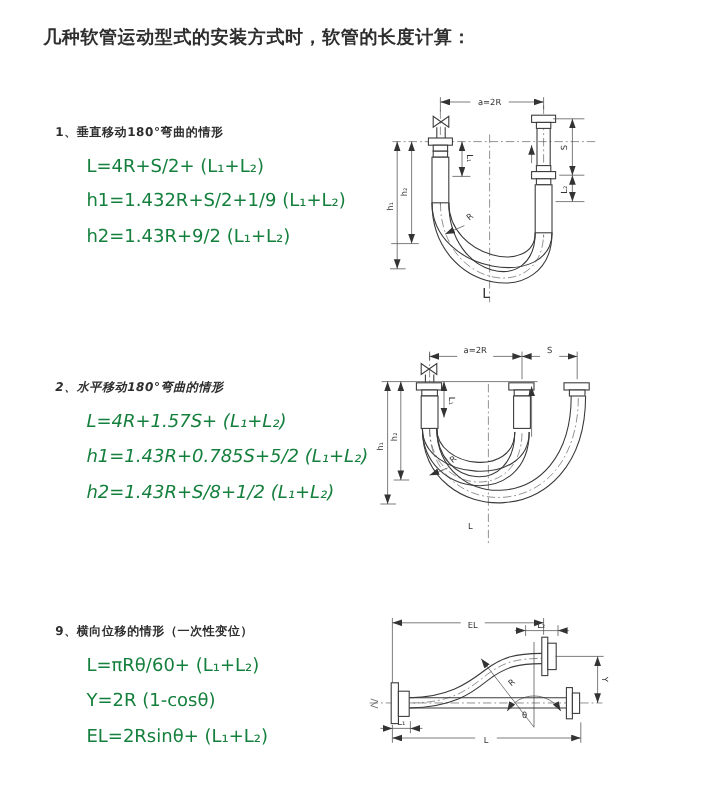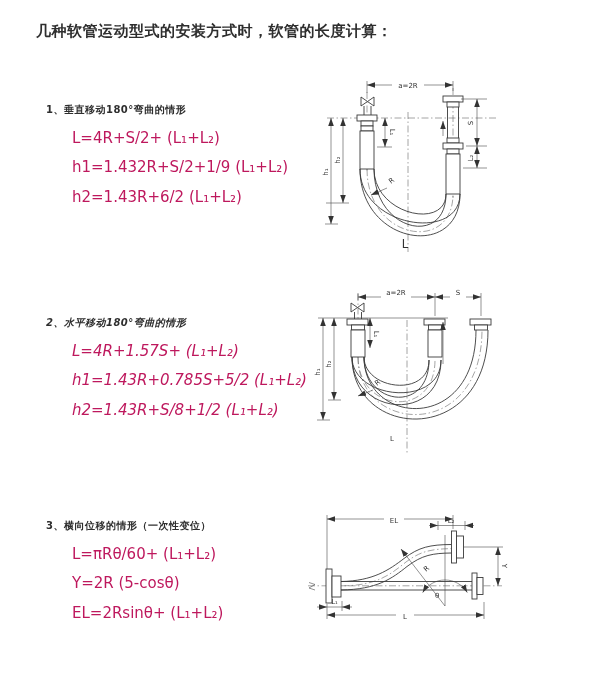--- a/index.html
+++ b/index.html
@@ -3,21 +3,21 @@
 <meta charset="utf-8">
 <style>
   html,body{margin:0;padding:0;}
   .page{position:relative;width:524px;height:675px;background:#ffffff;overflow:hidden;
         font-family:"DejaVu Sans","Liberation Sans",sans-serif;color:#2e2e2e;}
   .title{position:absolute;left:36px;top:22px;font-size:15px;font-weight:700;letter-spacing:.5px;}
   .section{position:absolute;left:46px;}
   .sec1{top:103px;} .sec2{top:316px;font-style:italic;} .sec3{top:519px;}
   .heading{font-size:10px;font-weight:700;letter-spacing:.5px;}
   .formulas{margin-left:26px;}
-  .formula{font-size:15px;margin-top:11.5px;font-family:"DejaVu Sans",sans-serif;color:#be185d;}
+  .formula{font-size:15px;margin-top:11.5px;font-family:"DejaVu Sans",sans-serif;color:#15803d;}
   svg{position:absolute;overflow:visible;}
   .d1{left:312px;top:72px;} .d2{left:312px;top:283px;} .d3{left:300px;top:505px;}
   .dl{stroke:#4a4a4a;stroke-width:.6;fill:none;}
   .cl{stroke:#5a5a5a;stroke-width:.55;fill:none;stroke-dasharray:7 2.5 1.5 2.5;}
   .pf{fill:#ffffff;stroke:#3a3a3a;stroke-width:.9;}
   .hw{fill:none;stroke:#3a3a3a;stroke-width:.9;}
   .dt{font-size:7px;fill:#333;font-family:"DejaVu Sans",sans-serif;}
   .big{font-size:11.5px;}
 </style>
 </head>
@@ -25,38 +25,38 @@
 
 <div class="page">
 
   <div class="title">几种软管运动型式的安装方式时，软管的长度计算：</div>
 
   <div class="section sec1">
     <div class="heading">1、垂直移动180°弯曲的情形</div>
     <div class="formulas">
       <div class="formula">L=4R+S/2+ (L₁+L₂)</div>
       <div class="formula">h1=1.432R+S/2+1/9 (L₁+L₂)</div>
-      <div class="formula">h2=1.43R+6/2 (L₁+L₂)</div>
+      <div class="formula">h2=1.43R+9/2 (L₁+L₂)</div>
     </div>
   </div>
 
   <div class="section sec2">
     <div class="heading">2、水平移动180°弯曲的情形</div>
     <div class="formulas">
       <div class="formula">L=4R+1.57S+ (L₁+L₂)</div>
       <div class="formula">h1=1.43R+0.785S+5/2 (L₁+L₂)</div>
       <div class="formula">h2=1.43R+S/8+1/2 (L₁+L₂)</div>
     </div>
   </div>
 
   <div class="section sec3">
-    <div class="heading">3、横向位移的情形（一次性变位）</div>
+    <div class="heading">9、横向位移的情形（一次性变位）</div>
     <div class="formulas">
       <div class="formula">L=πRθ/60+ (L₁+L₂)</div>
-      <div class="formula">Y=2R (5-cosθ)</div>
+      <div class="formula">Y=2R (1-cosθ)</div>
       <div class="formula">EL=2Rsinθ+ (L₁+L₂)</div>
     </div>
   </div>
 
   <svg class="d1" width="252" height="182" viewBox="312 72 252 182">
     <defs>
       <marker id="a1" markerWidth="9" markerHeight="6" refX="8" refY="2.8" orient="auto-start-reverse" markerUnits="userSpaceOnUse">
         <path d="M0,0 L8,2.8 L0,5.6 z" fill="#333"></path>
       </marker>
       <pattern id="ht1" width="3.5" height="3.5" patternUnits="userSpaceOnUse">

